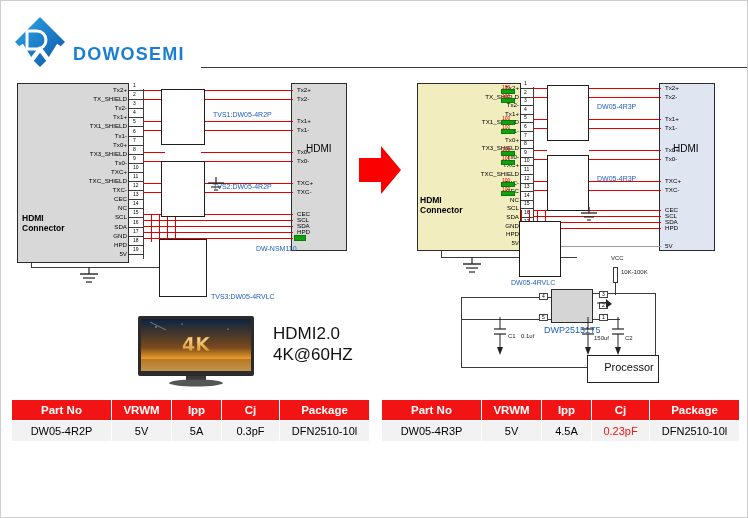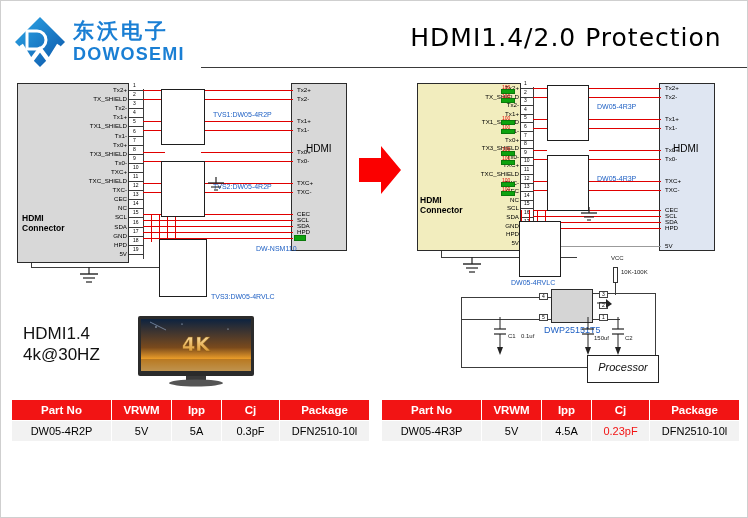--- a/index.html
+++ b/index.html
@@ -88,25 +88,23 @@
       <defs>
         <linearGradient id="lg1" x1="0" y1="0" x2="1" y2="1">
           <stop offset="0" stop-color="#2ea8e8"></stop>
             <stop offset="1" stop-color="#0b54a8"></stop>
         </linearGradient>
       </defs>
       <polygon points="27,2 52,27 27,52 2,27" fill="url(#lg1)"></polygon>
       <path d="M14 16 h10 a9 9 0 0 1 0 18 h-10 z" fill="none" stroke="#ffffff" stroke-width="3"></path>
       <path d="M8 30 L18 46 L27 34 L36 46 L46 30" fill="none" stroke="#ffffff" stroke-width="4.5" stroke-linejoin="round"></path>
     </svg>
-    <div class="logo-cn">东沃电子</div>
     <div class="logo-en">DOWOSEMI</div>
   </div>
 
-  <div class="title">HDMI1.4/2.0  Protection</div>
   <div class="hrule"></div>
 
   <div class="sch" id="leftsch" style="left:0px;top:70px;width:356px;height:240px;">
 
     <div class="conn grey" style="left:16px;top:12px;width:112px;height:180px;"></div>
     <div class="connword" style="left:21px;top:142px;">
       <span>HDMI</span><br>
       <span>Connector</span>
     </div>
 
@@ -460,44 +458,40 @@
     <svg style="position:absolute;left:210px;top:246px;width:14px;height:40px;" viewBox="0 0 14 40">
       <line x1="7" y1="0" x2="7" y2="12" stroke="#222" stroke-width="1"></line>
       <line x1="1" y1="12" x2="13" y2="12" stroke="#222" stroke-width="1.2"></line>
       <line x1="1" y1="17" x2="13" y2="17" stroke="#222" stroke-width="1.2"></line>
       <line x1="7" y1="17" x2="7" y2="34" stroke="#222" stroke-width="1"></line>
       <polygon points="4,30 10,30 7,38" fill="#222"></polygon>
     </svg>
     <div class="smalltxt" style="left:224px;top:264px;">C2</div>
 
     <div style="position:absolute;left:186px;top:284px;width:72px;height:28px;border:1px solid #222;background:#fff;box-sizing:border-box;"></div>
-    <div style="position:absolute;left:186px;top:290px;width:72px;text-align:center;font-size:11px;color:#111;font-style:italic;">Processor</div>
+    <div style="position:absolute;left:192px;top:290px;width:72px;text-align:center;font-size:11px;color:#111;">Processor</div>
 
     <svg class="gnd" style="left:60px;top:186px;width:22px;height:18px;" viewBox="0 0 22 18">
       <line x1="11" y1="0" x2="11" y2="7" stroke="#222" stroke-width="1.2"></line>
       <line x1="2" y1="7" x2="20" y2="7" stroke="#222" stroke-width="1.4"></line>
       <line x1="5" y1="11" x2="17" y2="11" stroke="#222" stroke-width="1.2"></line>
       <line x1="8" y1="15" x2="14" y2="15" stroke="#222" stroke-width="1.2"></line>
     </svg>
     <svg class="gnd" style="left:178px;top:136px;width:20px;height:16px;" viewBox="0 0 20 16">
       <line x1="10" y1="0" x2="10" y2="6" stroke="#222" stroke-width="1.2"></line>
       <line x1="2" y1="6" x2="18" y2="6" stroke="#222" stroke-width="1.3"></line>
       <line x1="5" y1="10" x2="15" y2="10" stroke="#222" stroke-width="1.1"></line>
       <line x1="8" y1="13" x2="12" y2="13" stroke="#222" stroke-width="1.1"></line>
     </svg>
     <svg style="position:absolute;left:196px;top:228px;width:16px;height:12px;" viewBox="0 0 16 12">
       <line x1="0" y1="4" x2="10" y2="4" stroke="#222" stroke-width="1"></line>
       <polygon points="9,0 15,5 9,9" fill="#222"></polygon>
     </svg>
   </div>
 
-  <div class="midtxt" style="left:22px;top:322px;">
-    <span>HDMI1.4</span><br>
-    <span>4k@30HZ</span>
-  </div>
 
   <div class="tvimg">
     <svg viewBox="0 0 120 72" width="120" height="72">
       <defs>
         <linearGradient id="sky" x1="0" y1="0" x2="0" y2="1">
           <stop offset="0" stop-color="#0d2340"></stop>
           <stop offset="0.55" stop-color="#7a4a1c"></stop>
           <stop offset="0.78" stop-color="#f2a22a"></stop>
           <stop offset="1" stop-color="#ffd98a"></stop>
         </linearGradient>
@@ -512,20 +506,24 @@
       <circle cx="46" cy="9" r="0.6" fill="#cfe3ff"></circle>
       <circle cx="92" cy="14" r="0.6" fill="#cfe3ff"></circle>
       <line x1="14" y1="7" x2="30" y2="15" stroke="#bcd8ff" stroke-width="0.6" opacity="0.8"></line>
       <rect x="5" y="44" width="110" height="12" fill="#8a5a1e" opacity="0.55"></rect>
       <text x="60" y="36" font-family="DejaVu Sans, sans-serif" font-size="19" font-weight="bold" fill="url(#kg)" text-anchor="middle" stroke="#8a5a10" stroke-width="0.4">4K</text>
       <rect x="50" y="61" width="20" height="5" fill="#3a3a3a"></rect>
       <ellipse cx="60" cy="68" rx="27" ry="3.5" fill="#555"></ellipse>
     </svg>
   </div>
 
+  <div class="midtxt" style="left:272px;top:322px;">
+    <span>HDMI2.0</span><br>
+    <span>4K@60HZ</span>
+  </div>
 
   <table class="tbl" id="tbl-left" style="left:10px;top:398px;width:358px;">
     <colgroup>
         <col style="width:100px">
         <col style="width:60px">
         <col style="width:50px">
         <col style="width:58px">
         <col style="width:90px">
       </colgroup>
     <thead>

